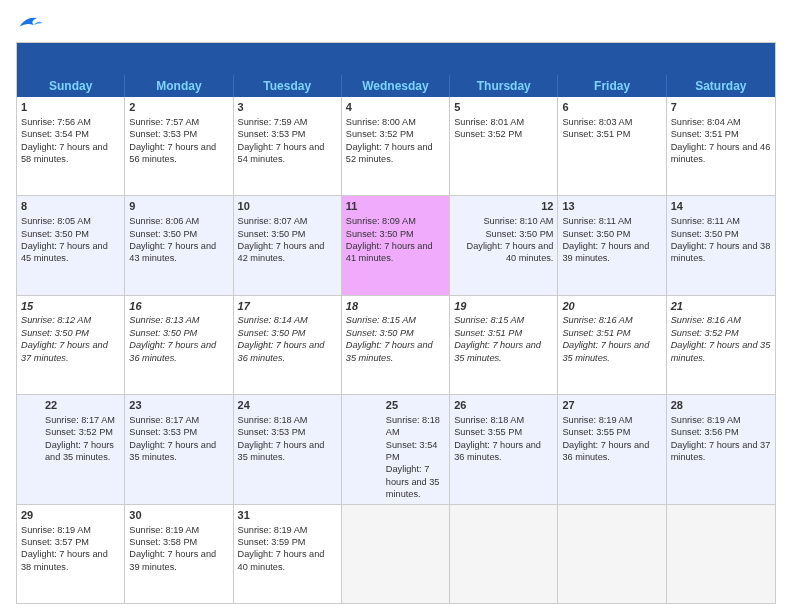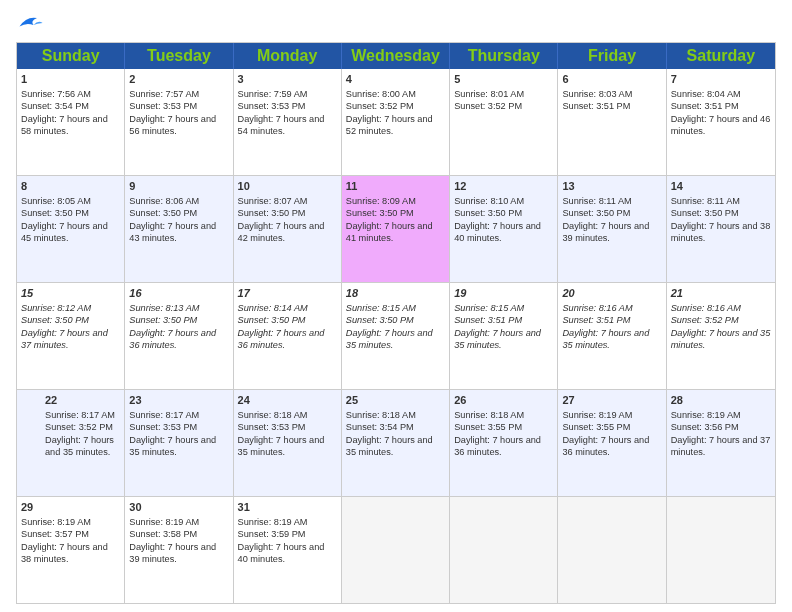--- a/index.html
+++ b/index.html
@@ -64,26 +64,27 @@
       display: flex;
       flex-direction: column;
       border: 1px solid #ccc;
     }
     .cal-header {
       display: grid;
       grid-template-columns: repeat(7, 1fr);
       background: #2255a4;
     }
     .cal-header-cell {
-      color: #84cc16;
-      font-size: 16px;
+      color: #7dd3fc;
+      font-size: 12px;
       font-weight: bold;
       padding: 4px 4px;
       text-align: center;
       border-right: 1px solid #3a6bc4;
+      margin-top: 32px;
     }
     .cal-header-cell:last-child {
       border-right: none;
     }
     .cal-body {
       display: flex;
       flex-direction: column;
       flex: 1;
     }
     .cal-row {
@@ -140,60 +141,60 @@
     </div>
     <div class="title-block">
       <div class="month-title"></div>
       <div class="location"></div>
     </div>
   </div>
 
   <div class="calendar">
     <div class="cal-header">
     <div class="cal-header-cell">Sunday</div>
+        <div class="cal-header-cell">Monday</div>
         <div class="cal-header-cell">Tuesday</div>
-        <div class="cal-header-cell">Monday</div>
         <div class="cal-header-cell">Wednesday</div>
         <div class="cal-header-cell">Thursday</div>
         <div class="cal-header-cell">Friday</div>
         <div class="cal-header-cell">Saturday</div>
       </div>
     <div class="cal-body">
     <div class="cal-row" style="background: rgb(255, 255, 255);">
           <div class="cal-cell"><span class="day-num">1</span><span>Sunrise: 7:56 AM</span><br><span>Sunset: 3:54 PM</span><br><span>Daylight: 7 hours and 58 minutes.</span></div>
           <div class="cal-cell"><span class="day-num">2</span><span>Sunrise: 7:57 AM</span><br><span>Sunset: 3:53 PM</span><br><span>Daylight: 7 hours and 56 minutes.</span></div>
           <div class="cal-cell"><span class="day-num">3</span><span>Sunrise: 7:59 AM</span><br><span>Sunset: 3:53 PM</span><br><span>Daylight: 7 hours and 54 minutes.</span></div>
           <div class="cal-cell"><span class="day-num">4</span><span>Sunrise: 8:00 AM</span><br><span>Sunset: 3:52 PM</span><br><span>Daylight: 7 hours and 52 minutes.</span></div>
           <div class="cal-cell"><span class="day-num">5</span><span>Sunrise: 8:01 AM</span><br><span>Sunset: 3:52 PM</span><br></div>
           <div class="cal-cell"><span class="day-num">6</span><span>Sunrise: 8:03 AM</span><br><span>Sunset: 3:51 PM</span><br></div>
           <div class="cal-cell"><span class="day-num">7</span><span>Sunrise: 8:04 AM</span><br><span>Sunset: 3:51 PM</span><br><span>Daylight: 7 hours and 46 minutes.</span></div>
         </div>
         <div class="cal-row" style="background: rgb(238, 242, 255);">
           <div class="cal-cell" style="background: rgb(238, 242, 255);"><span class="day-num">8</span><span>Sunrise: 8:05 AM</span><br><span>Sunset: 3:50 PM</span><br><span>Daylight: 7 hours and 45 minutes.</span></div>
           <div class="cal-cell" style="background: rgb(238, 242, 255);"><span class="day-num">9</span><span>Sunrise: 8:06 AM</span><br><span>Sunset: 3:50 PM</span><br><span>Daylight: 7 hours and 43 minutes.</span></div>
           <div class="cal-cell" style="background: rgb(238, 242, 255);"><span class="day-num">10</span><span>Sunrise: 8:07 AM</span><br><span>Sunset: 3:50 PM</span><br><span>Daylight: 7 hours and 42 minutes.</span></div>
           <div class="cal-cell" style="background: #f0abfc;"><span class="day-num">11</span><span>Sunrise: 8:09 AM</span><br><span>Sunset: 3:50 PM</span><br><span>Daylight: 7 hours and 41 minutes.</span></div>
-          <div class="cal-cell" style="background: rgb(238, 242, 255);"><span class="day-num">12</span><span>Sunrise: 8:10 AM</span><br><span>Sunset: 3:50 PM</span><br><span>Daylight: 7 hours and 40 minutes.</span></div>
+          <div class="cal-cell" style="background: rgb(238, 242, 255); text-align: right;"><span class="day-num">12</span><span>Sunrise: 8:10 AM</span><br><span>Sunset: 3:50 PM</span><br><span>Daylight: 7 hours and 40 minutes.</span></div>
           <div class="cal-cell" style="background: rgb(238, 242, 255);"><span class="day-num">13</span><span>Sunrise: 8:11 AM</span><br><span>Sunset: 3:50 PM</span><br><span>Daylight: 7 hours and 39 minutes.</span></div>
           <div class="cal-cell" style="background: rgb(238, 242, 255);"><span class="day-num">14</span><span>Sunrise: 8:11 AM</span><br><span>Sunset: 3:50 PM</span><br><span>Daylight: 7 hours and 38 minutes.</span></div>
         </div>
         <div class="cal-row" style="background: rgb(255, 255, 255); font-style: italic;">
           <div class="cal-cell"><span class="day-num">15</span><span>Sunrise: 8:12 AM</span><br><span>Sunset: 3:50 PM</span><br><span>Daylight: 7 hours and 37 minutes.</span></div>
           <div class="cal-cell"><span class="day-num">16</span><span>Sunrise: 8:13 AM</span><br><span>Sunset: 3:50 PM</span><br><span>Daylight: 7 hours and 36 minutes.</span></div>
           <div class="cal-cell"><span class="day-num">17</span><span>Sunrise: 8:14 AM</span><br><span>Sunset: 3:50 PM</span><br><span>Daylight: 7 hours and 36 minutes.</span></div>
           <div class="cal-cell"><span class="day-num">18</span><span>Sunrise: 8:15 AM</span><br><span>Sunset: 3:50 PM</span><br><span>Daylight: 7 hours and 35 minutes.</span></div>
           <div class="cal-cell"><span class="day-num">19</span><span>Sunrise: 8:15 AM</span><br><span>Sunset: 3:51 PM</span><br><span>Daylight: 7 hours and 35 minutes.</span></div>
           <div class="cal-cell"><span class="day-num">20</span><span>Sunrise: 8:16 AM</span><br><span>Sunset: 3:51 PM</span><br><span>Daylight: 7 hours and 35 minutes.</span></div>
           <div class="cal-cell"><span class="day-num">21</span><span>Sunrise: 8:16 AM</span><br><span>Sunset: 3:52 PM</span><br><span>Daylight: 7 hours and 35 minutes.</span></div>
         </div>
         <div class="cal-row" style="background: rgb(238, 242, 255);">
           <div class="cal-cell" style="background: rgb(238, 242, 255); margin-left: 24px;"><span class="day-num">22</span><span>Sunrise: 8:17 AM</span><br><span>Sunset: 3:52 PM</span><br><span>Daylight: 7 hours and 35 minutes.</span></div>
           <div class="cal-cell" style="background: rgb(238, 242, 255);"><span class="day-num">23</span><span>Sunrise: 8:17 AM</span><br><span>Sunset: 3:53 PM</span><br><span>Daylight: 7 hours and 35 minutes.</span></div>
           <div class="cal-cell" style="background: rgb(238, 242, 255);"><span class="day-num">24</span><span>Sunrise: 8:18 AM</span><br><span>Sunset: 3:53 PM</span><br><span>Daylight: 7 hours and 35 minutes.</span></div>
-          <div class="cal-cell" style="background: rgb(238, 242, 255);"><span class="day-num">25</span><span>Sunrise: 8:18 AM</span><br><span>Sunset: 3:54 PM</span><br><span>Daylight: 7 hours and 35 minutes.</span></div>
+          <div class="cal-cell" style="background: rgb(238, 242, 255); margin-left: 40px;"><span class="day-num">25</span><span>Sunrise: 8:18 AM</span><br><span>Sunset: 3:54 PM</span><br><span>Daylight: 7 hours and 35 minutes.</span></div>
           <div class="cal-cell" style="background: rgb(238, 242, 255);"><span class="day-num">26</span><span>Sunrise: 8:18 AM</span><br><span>Sunset: 3:55 PM</span><br><span>Daylight: 7 hours and 36 minutes.</span></div>
           <div class="cal-cell" style="background: rgb(238, 242, 255);"><span class="day-num">27</span><span>Sunrise: 8:19 AM</span><br><span>Sunset: 3:55 PM</span><br><span>Daylight: 7 hours and 36 minutes.</span></div>
           <div class="cal-cell" style="background: rgb(238, 242, 255);"><span class="day-num">28</span><span>Sunrise: 8:19 AM</span><br><span>Sunset: 3:56 PM</span><br><span>Daylight: 7 hours and 37 minutes.</span></div>
         </div>
         <div class="cal-row" style="background: rgb(255, 255, 255);">
           <div class="cal-cell"><span class="day-num">29</span><span>Sunrise: 8:19 AM</span><br><span>Sunset: 3:57 PM</span><br><span>Daylight: 7 hours and 38 minutes.</span></div>
           <div class="cal-cell"><span class="day-num">30</span><span>Sunrise: 8:19 AM</span><br><span>Sunset: 3:58 PM</span><br><span>Daylight: 7 hours and 39 minutes.</span></div>
           <div class="cal-cell"><span class="day-num">31</span><span>Sunrise: 8:19 AM</span><br><span>Sunset: 3:59 PM</span><br><span>Daylight: 7 hours and 40 minutes.</span></div>
           <div class="cal-cell empty"></div>
           <div class="cal-cell empty"></div>

